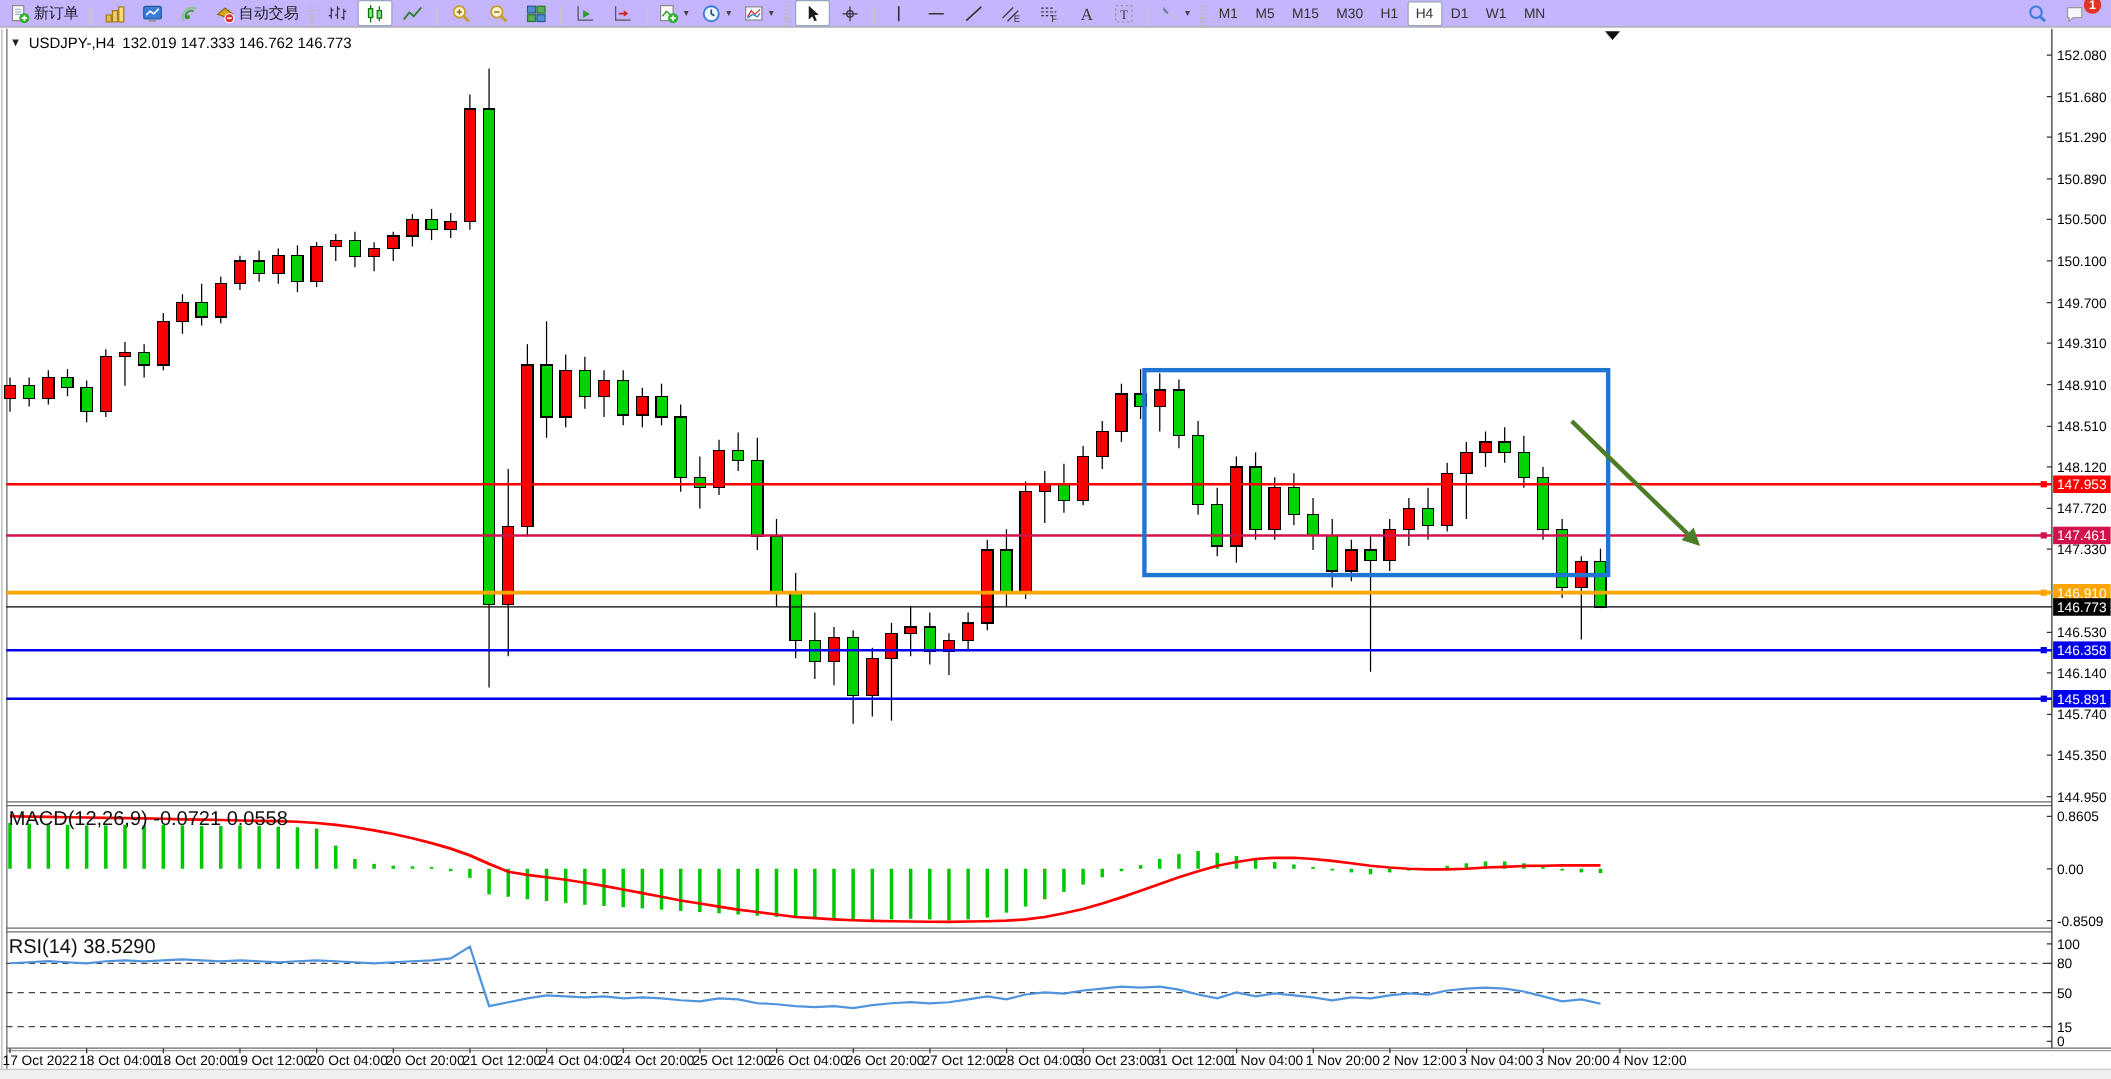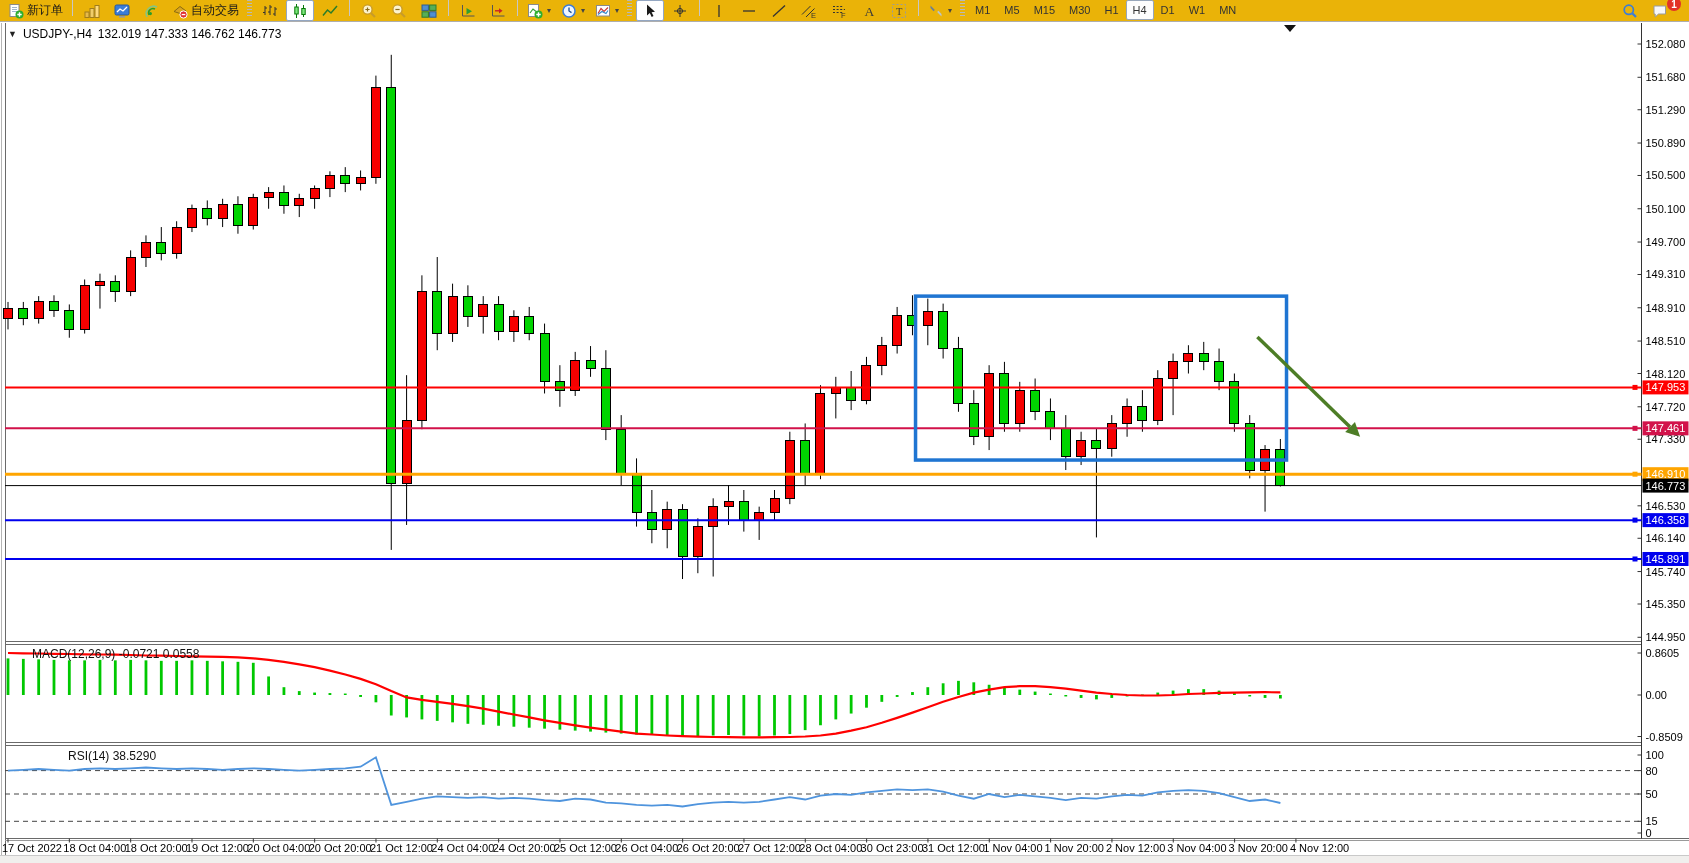--- a/index.html
+++ b/index.html
@@ -1,43 +1,43 @@
 <!DOCTYPE html>
 <html><head>
 <meta charset="utf-8">
 <style>
   html,body{margin:0;padding:0;background:#e8e8e8;}
   body{width:1689px;height:863px;position:relative;overflow:hidden;
        font-family:"Liberation Sans",sans-serif;-webkit-font-smoothing:antialiased;}
   
-  .toolbar{position:absolute;top:0;left:0;width:1689px;height:22px;background:#eab308;
-           border-bottom:1px solid #aeaeae;display:flex;align-items:flex-start;padding-left:3px;z-index:6;box-sizing:border-box;}
+  .toolbar{position:absolute;top:0;left:0;width:1689px;height:22px;background:#c4b5fd;
+           border-bottom:1px solid #aeaeae;display:flex;align-items:flex-end;padding-left:3px;z-index:6;box-sizing:border-box;}
   .tbtn{height:19px;min-width:20px;display:flex;align-items:center;justify-content:center;
         border:1px solid transparent;border-radius:2px;margin:0 1px;font-size:12px;color:#1a1a1a;gap:3px;padding:0 3px;cursor:default;}
   .tbtn.active{background:#ffffff;border-color:#94a7c2;}
   .tbtn svg{width:16px;height:16px;display:block;}
   .sep{width:1px;height:16px;background:#c8c6c3;margin:0 4px;}
   .handle{width:5px;height:16px;margin:0 3px;
           background:repeating-linear-gradient(to bottom,#b9b9b9 0 1px,transparent 1px 3px);}
   .dd{font-size:8px;color:#444;margin-left:1px;}
   .tf{font-size:11px;color:#333;padding:0 6px;height:18px;display:flex;align-items:center;
       border:1px solid transparent;border-radius:2px;}
   .tf.active{background:#fdfdfd;border-color:#97a6ba;}
   .tb-right{margin-left:auto;display:flex;align-items:center;margin-right:14px;position:relative;}
   .badge{position:absolute;top:-4px;right:-8px;width:14px;height:14px;border-radius:50%;
          background:#e23326;color:#fff;font-size:10px;font-weight:bold;display:flex;align-items:center;justify-content:center;}
   
   #chart-bg{position:absolute;top:22px;left:0;width:1689px;height:841px;background:#ffffff;z-index:0;}
   #chart-svg{position:absolute;top:0;left:0;z-index:1;}
   .overlay-label{position:absolute;z-index:3;font-size:12px;color:#000;white-space:nowrap;}
   #chart-title{top:27px;left:8px;display:flex;align-items:center;gap:6px;}
   #chart-title .tri{font-size:9px;color:#222;}
-  .ind-label{font-size:12px;color:#111;margin-left:25px;}
+  .ind-label{font-size:16px;color:#111;}
   #macd-label{top:647px;left:7px;}
-  #rsi-label{top:749px;left:20px;padding-left:23px;}
+  #rsi-label{top:749px;left:7px;}
   #status-strip{position:absolute;left:0;bottom:0;width:1689px;height:7px;background:#f0efed;border-top:1px solid #c9c9c9;z-index:4;}
 </style>
 </head>
 <body>
 
 <div class="toolbar">
   <div class="tbtn">
     <span style="display: flex;">
         <svg viewBox="0 0 16 16" width="16" height="16">
           <rect x="2" y="1.5" width="9" height="12" fill="#fff" stroke="#8a8a8a"></rect>

